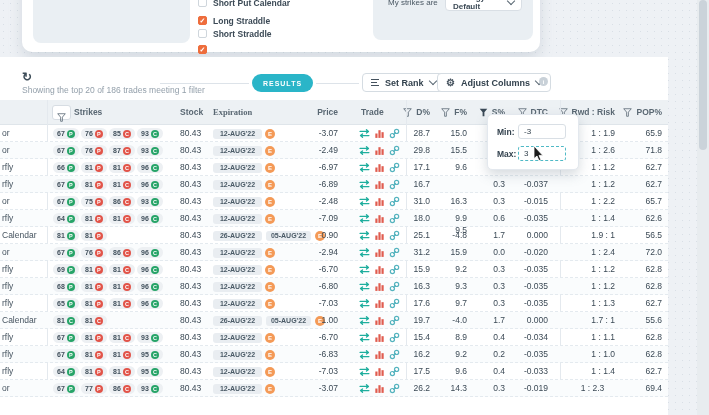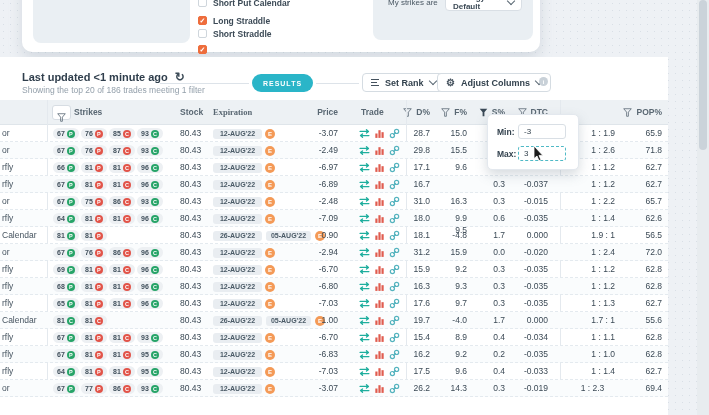--- a/index.html
+++ b/index.html
@@ -104,21 +104,20 @@
   <div class="abs strikes-are-label" style="left:366px;top:24px;">My strikes are</div>
   <div class="mini-select" style="left:423px;top:19px;width:77px;">
     <span>Strategy Default</span>
     <span class="chev"></span>
   </div>
 </div>
 
 <div class="abs main-panel"></div>
 
 <div class="abs last-updated">
-  <span>Last updated &lt;1 minute ago</span>
   <span class="refresh">↻</span>
 </div>
 <div class="abs showing">Showing the top 20 of 186 trades meeting 1 filter</div>
 <div class="abs hline" style="left:160px;width:89px;"></div>
 <div class="abs results-btn">RESULTS</div>
 <div class="abs hline" style="left:316px;width:43px;"></div>
 <div class="abs tool-btn" style="left:362px;">
   <span class="rank-icon">
       <i style="width:8px"></i>
       <i style="width:6px"></i>
@@ -162,20 +161,26 @@
           <path d="M0.8 0.8 H9.2 L6 4.6 V9.2 H4 V4.6 Z" fill="#3a4956" stroke="none"></path>
         </svg></span>
       <span>S%</span>
     </div>
   <div class="th flexr" style="left:495px;width:53px;">
       <span class="funnel"><svg width="9" height="9" viewBox="0 0 10 10">
           <path d="M0.8 0.8 H9.2 L6 4.6 V9.2 H4 V4.6 Z" fill="none" stroke="#6b7883" stroke-width="1"></path>
         </svg></span>
       <span>DTC</span>
     </div>
+  <div class="th flexr" style="left:550px;width:65px;">
+      <span class="funnel"><svg width="9" height="9" viewBox="0 0 10 10">
+          <path d="M0.8 0.8 H9.2 L6 4.6 V9.2 H4 V4.6 Z" fill="none" stroke="#6b7883" stroke-width="1"></path>
+        </svg></span>
+      <span>Rwd : Risk</span>
+    </div>
   <div class="th flexr" style="left:605px;width:57px;">
       <span class="funnel"><svg width="9" height="9" viewBox="0 0 10 10">
           <path d="M0.8 0.8 H9.2 L6 4.6 V9.2 H4 V4.6 Z" fill="none" stroke="#6b7883" stroke-width="1"></path>
         </svg></span>
       <span>POP%</span>
     </div>
 </div>
 
 <div class="abs vline" style="left:47px;"></div>
 <div class="abs vline" style="left:406px;"></div>
@@ -532,21 +537,21 @@
           </svg>
         </div>
         <div class="ticon">
           <svg width="11" height="11" viewBox="0 0 10 10" fill="none" stroke="#56b4bf" stroke-width="1.1">
             <circle cx="3.1" cy="6.9" r="1.9"></circle>
             <circle cx="6.9" cy="3.1" r="1.9"></circle>
             <path d="M3.8 6.2 L6.2 3.8"></path>
           </svg>
         </div>
       </div>
-      <div class="cell r" style="left: 398px; width: 32px;">18.1</div>
+      <div class="cell r" style="left: 398px; width: 32px;">25.1</div>
       <div class="cell r" style="left: 435px; width: 32px;">-4.8</div>
       <div class="cell r" style="left: 473px; width: 32px;">1.7</div>
       <div class="cell r" style="left: 506px; width: 42px;">0.000</div>
       <div class="cell r" style="left: 570px; width: 45px;">1.9 : 1</div>
       <div class="cell r" style="left: 625px; width: 37px;">56.5</div>
     </div>
     <div class="row alt" style="top: 244px;">
       <div class="cell strat">or</div>
       <div class="pill" style="left: 53px;">
         <div class="" style="display: inline;">67</div>

